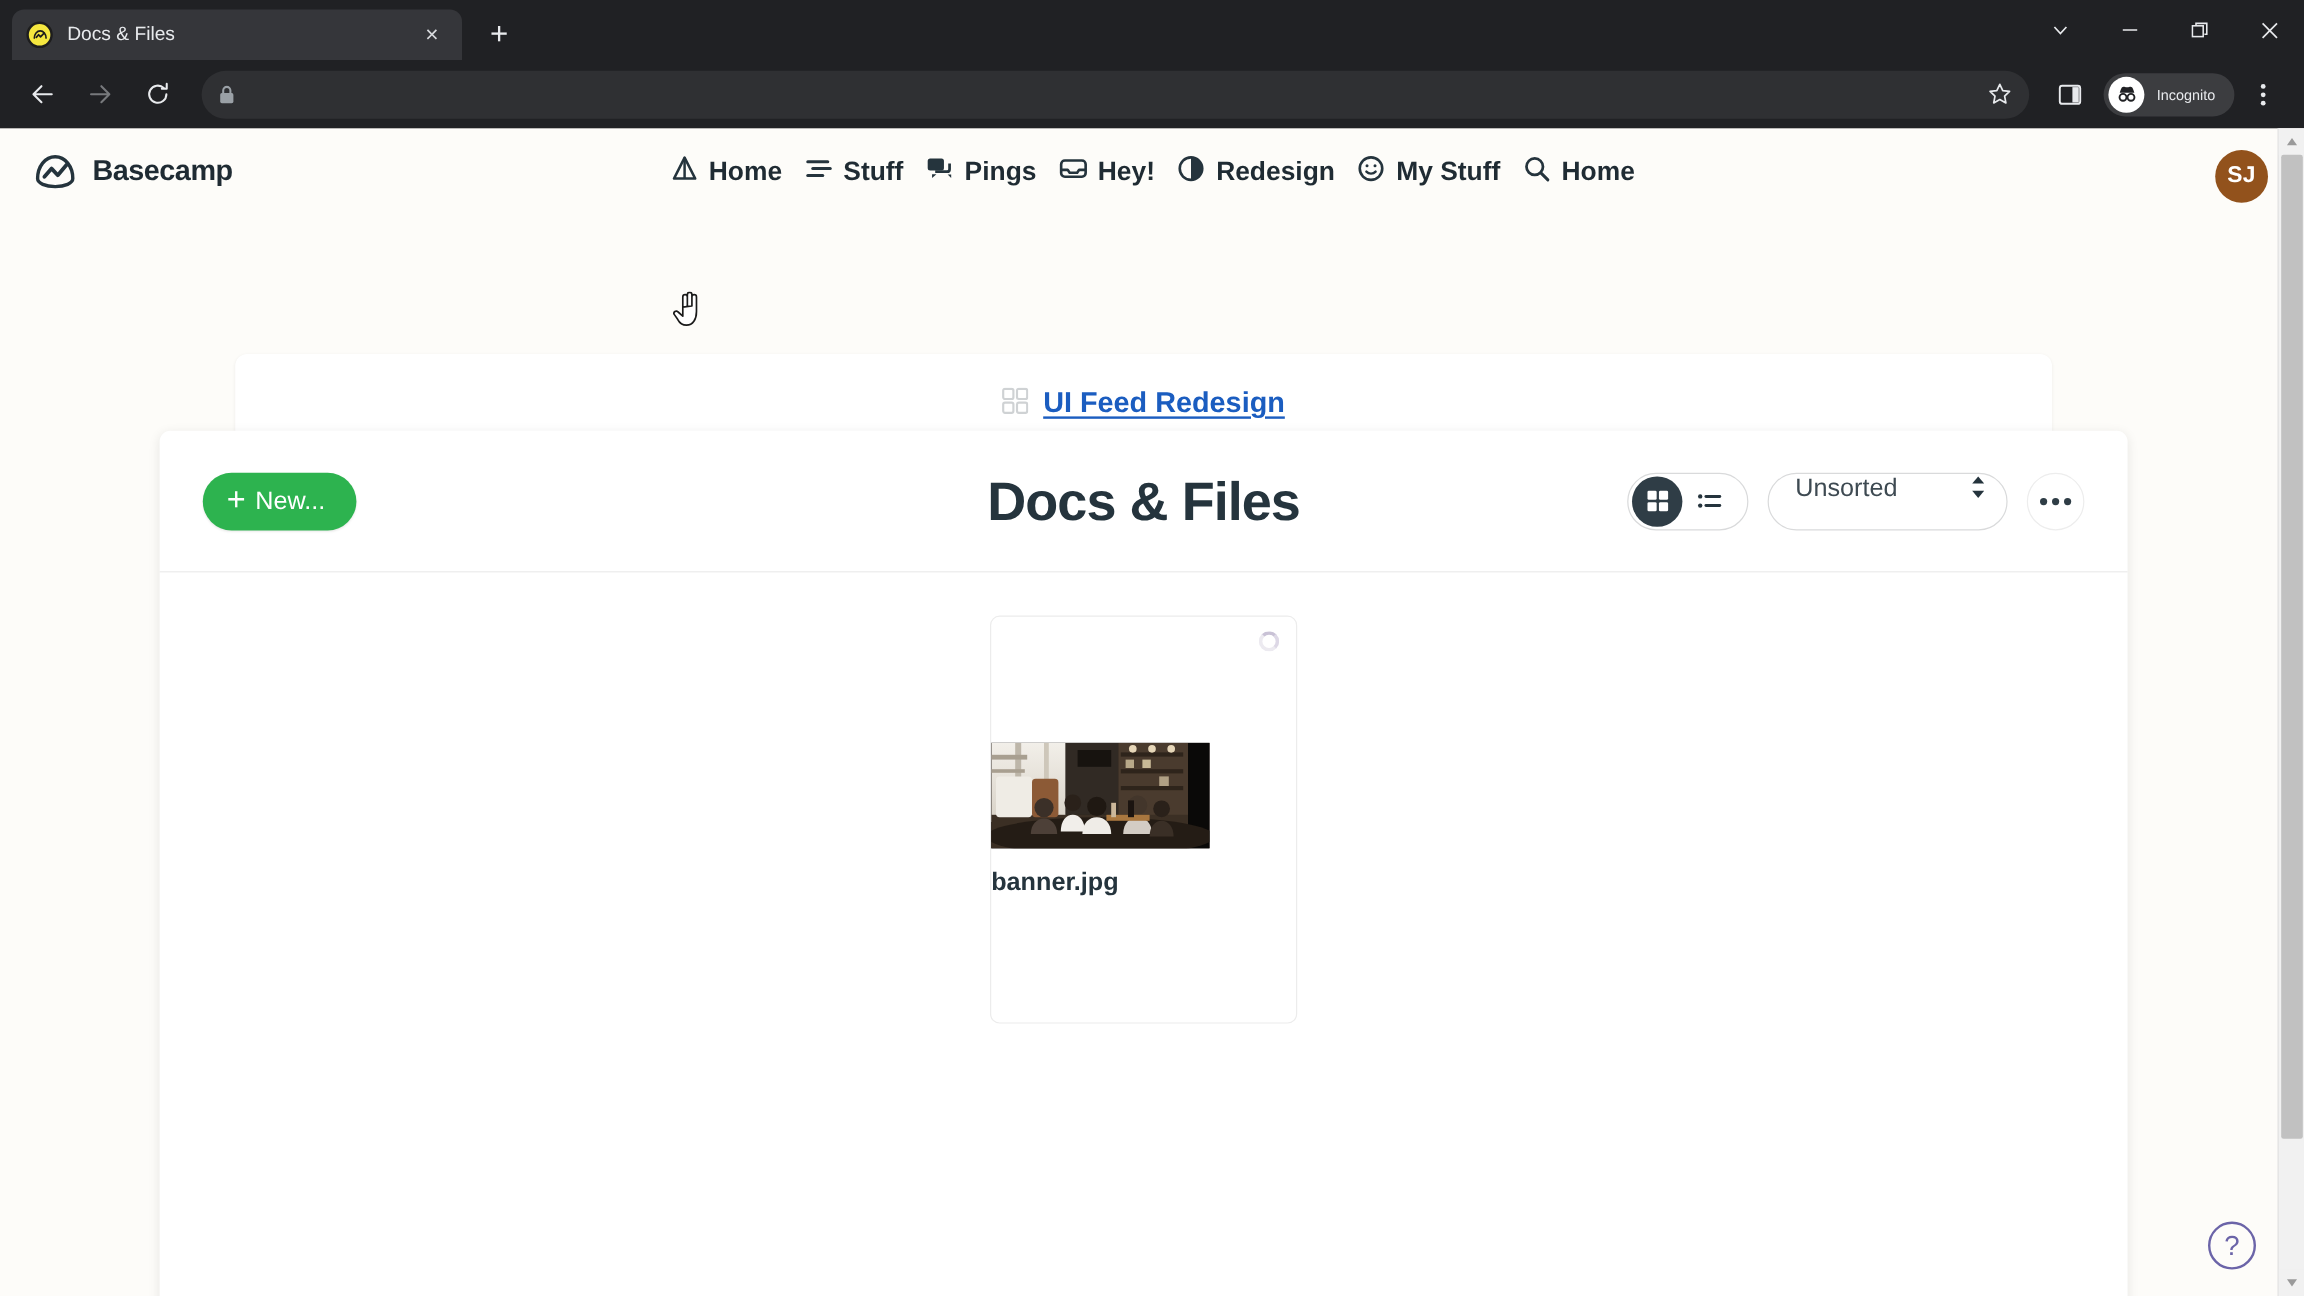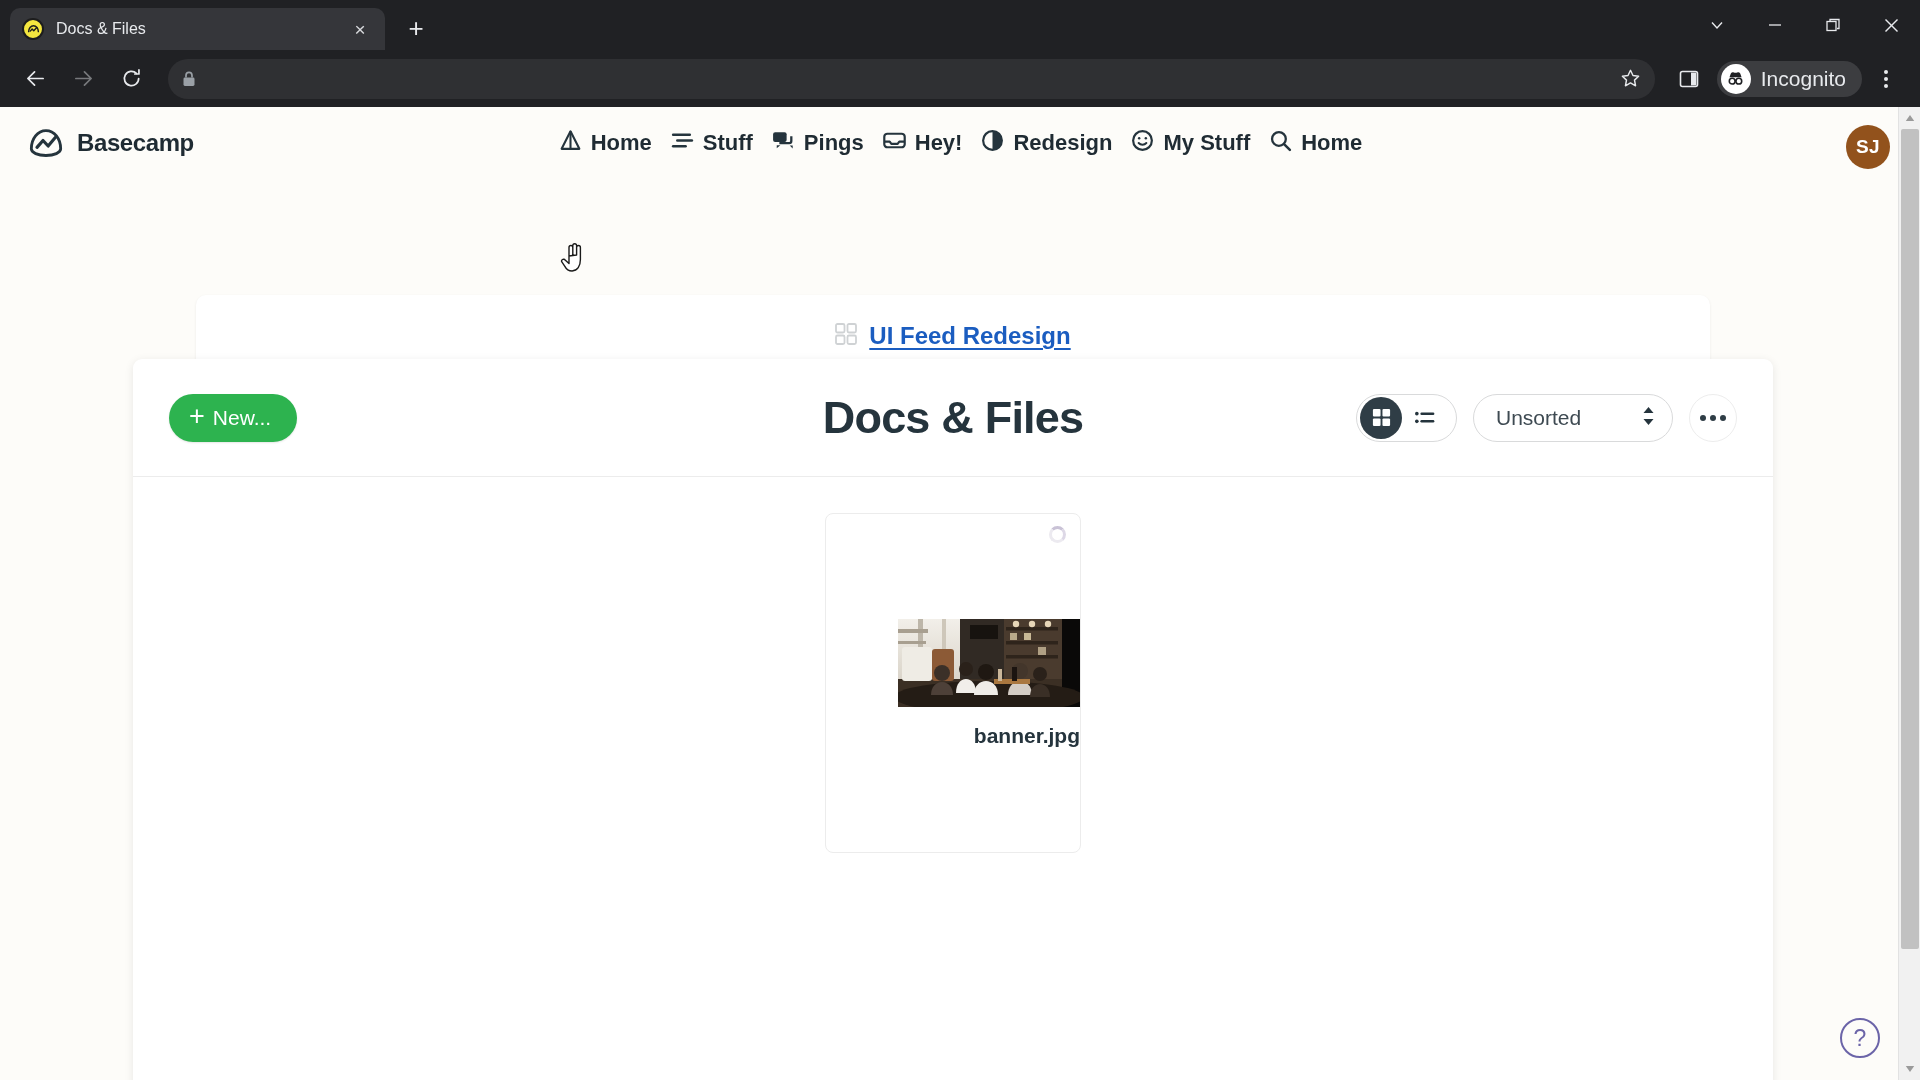--- a/index.html
+++ b/index.html
@@ -86,21 +86,21 @@
   .incognito-pill {
     display: flex; align-items: center; height: 36px;
     background: #3c3d40; border-radius: 18px;
     padding: 0 16px 0 4px; margin-left: 8px;
   }
   .incognito-avatar {
     width: 30px; height: 30px; border-radius: 50%;
     background: #fff; display: flex; align-items: center; justify-content: center;
     margin-right: 10px;
   }
-  .incognito-label { color: #e8eaed; font-size: 21px; }
+  .incognito-label { color: #e8eaed; font-size: 12px; }
   .kebab {
     width: 40px; height: 40px; display:flex; flex-direction: column;
     align-items:center; justify-content:center; gap:3px; margin-left: 4px;
   }
   .kebab i { width: 4px; height: 4px; border-radius: 50%; background: #e8eaed; display:block; }
 
   
   .viewport {
     position: absolute; left: 0; top: 107px;
     width: 1920px; height: 973px; background: #fdfcf9;
@@ -184,39 +184,39 @@
   .view-grid {
     width: 42px; height: 42px; border-radius: 50%; background: #2f3d46;
     display: flex; align-items: center; justify-content: center;
   }
   .view-list {
     width: 40px; height: 42px;
     display: flex; align-items: center; justify-content: center;
   }
   .sort-select {
     border: 1.5px solid #d9dadb; border-radius: 25px;
-    height: 48px; width: 200px; display: flex; align-items: center;
+    height: 48px; width: 200px; display: flex; 
     padding: 0 16px 0 22px; background: #fff;
   }
   .sort-label { font-size: 21px; color: #3e4a52; flex: 1 1 auto; }
   .more-btn {
     width: 48px; height: 48px; border-radius: 50%;
     border: 1.5px solid #ededed; background: #fff;
     display: flex; align-items: center; justify-content: center; gap: 4px;
   }
   .more-btn i { width: 6px; height: 6px; border-radius: 50%; background: #2f3d46; display:block; }
 
   
   .files-area { padding: 36px 36px 60px; min-height: 690px; }
   .files-grid { display: flex; flex-wrap: wrap; justify-content: center; }
   .file-card {
     width: 256px; height: 340px; border: 1px solid #ececec;
     border-radius: 8px; position: relative;
     display: flex; flex-direction: column;
-    align-items: flex-end; justify-content: center;
+    align-items: flex-start; justify-content: center;
     background: #fff;
   }
   .file-spinner {
     position: absolute; top: 12px; right: 14px;
     width: 17px; height: 17px; border-radius: 50%;
     border: 3px solid #eceaf0; border-top-color: #c9c2d6; border-right-color: #ddd8e6;
   }
   .thumb {
     width: 182px; height: 88px; overflow: hidden;
     background: #1a1512; position: relative;

